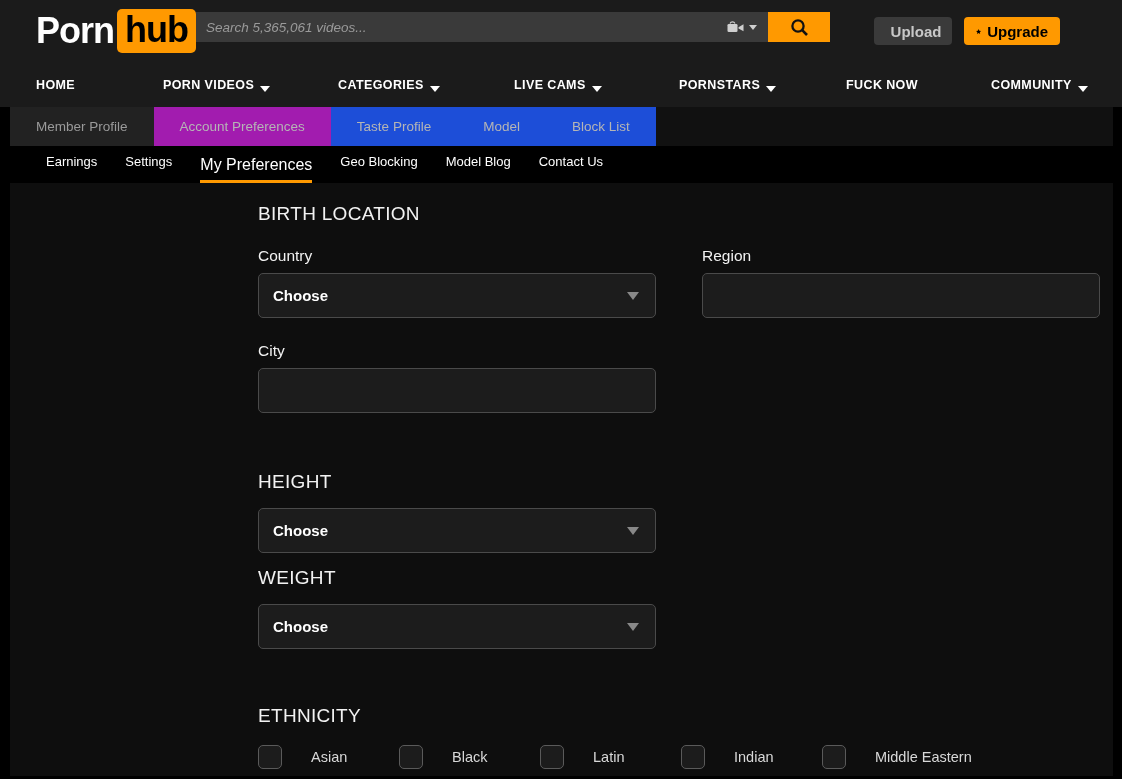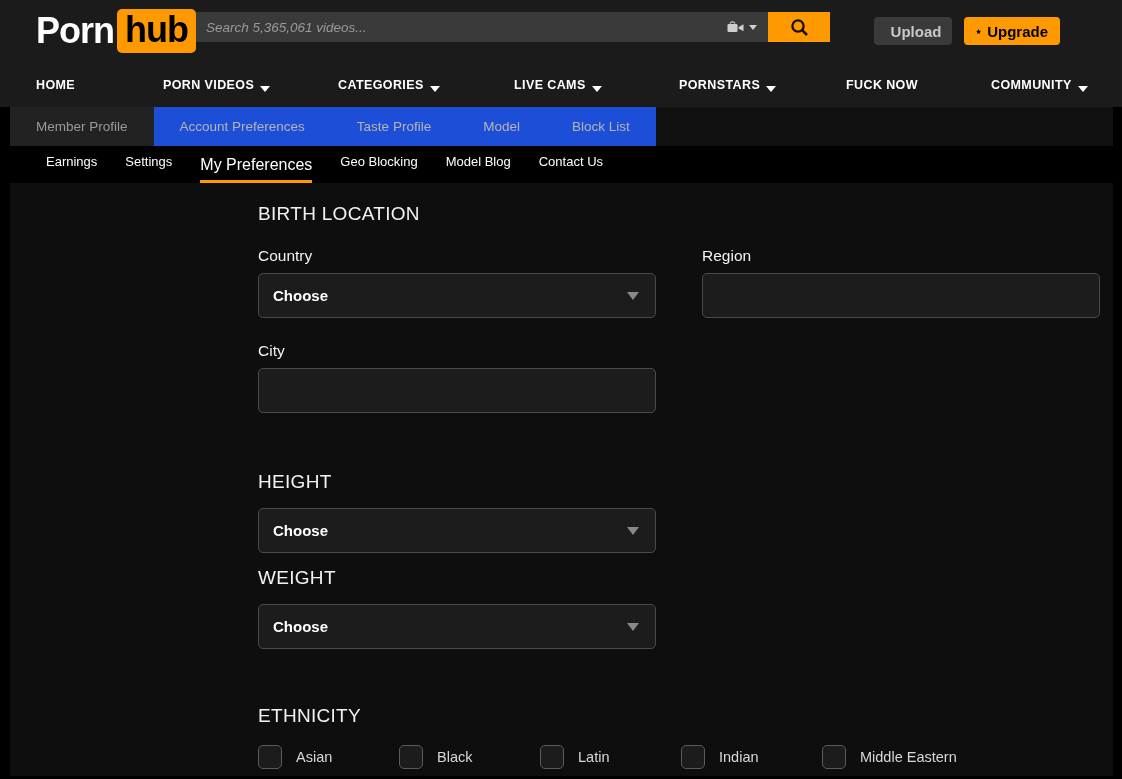--- a/index.html
+++ b/index.html
@@ -146,21 +146,21 @@
   .tab {
     padding: 0 26px;
     display: flex;
     align-items: center;
     font-size: 13.5px;
     color: #9a9a9a;
     background: #222222;
     cursor: pointer;
     white-space: nowrap;
   }
-  .tab.active { background: #1d4ed8; color: #b5b5b5; }
+  .tab.active { background: #a21caf; color: #b5b5b5; }
   .tab.plain { background: #1d4ed8; color: #b5b5b5; }
 
   
   .subnav {
     height: 37px;
     background: #000000;
     display: flex;
     align-items: flex-end;
     padding-left: 36px;
     gap: 28px;
@@ -250,21 +250,21 @@
 
   
   .ethnicity-row {
     display: flex;
     align-items: center;
     margin-top: 18px;
   }
   .eth-item {
     display: flex;
     align-items: center;
-    gap: 14px;
+    gap: 29px;
     width: 141px;
     cursor: pointer;
   }
   .checkbox {
     width: 24px;
     height: 24px;
     border: 1px solid #5a5a5a;
     border-radius: 5px;
     background: #1c1c1c;
     flex: none;

